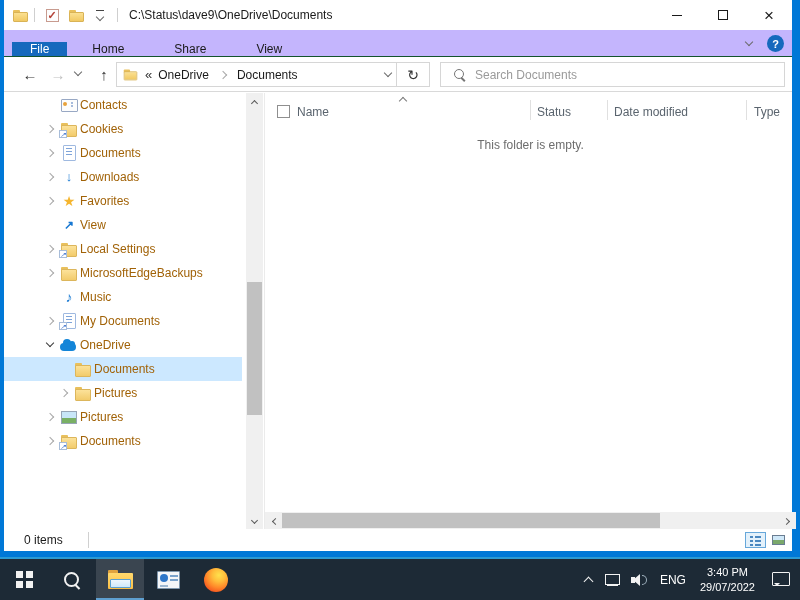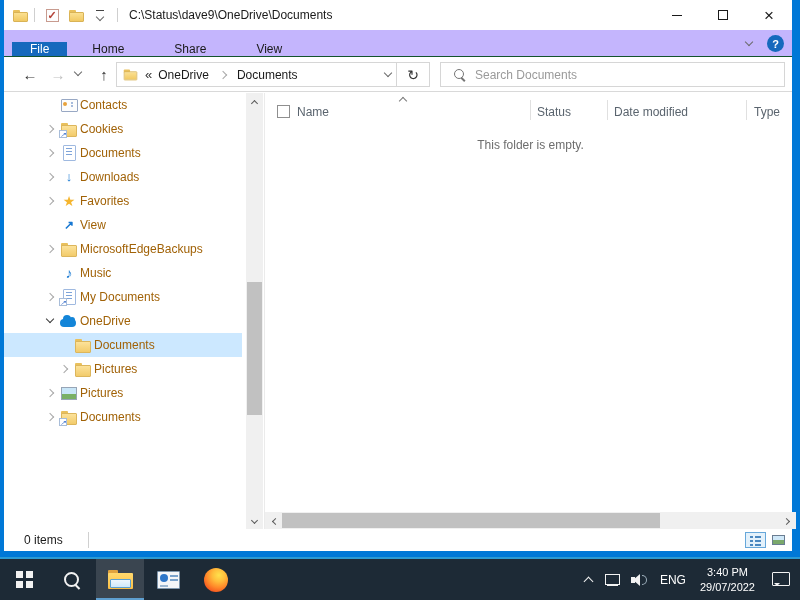--- a/index.html
+++ b/index.html
@@ -266,20 +266,27 @@
             <span class="ico ico-glyph ico-star">★</span>
             <span class="tlabel">Favorites</span>
           </div>
         <div class="trow">
             <span class="chev none"></span>
             <span class="ico ico-glyph ico-links">↗</span>
             <span class="tlabel">View</span>
           </div>
         <div class="trow">
             <span class="chev right"></span>
+            <span class="ico ico-folder">
+              <i class="sc">↗</i>
+            </span>
+            <span class="tlabel">Local Settings</span>
+          </div>
+        <div class="trow">
+            <span class="chev right"></span>
             <span class="ico ico-folder"></span>
             <span class="tlabel">MicrosoftEdgeBackups</span>
           </div>
         <div class="trow">
             <span class="chev none"></span>
             <span class="ico ico-glyph ico-music">♪</span>
             <span class="tlabel">Music</span>
           </div>
         <div class="trow">
             <span class="chev right"></span>

